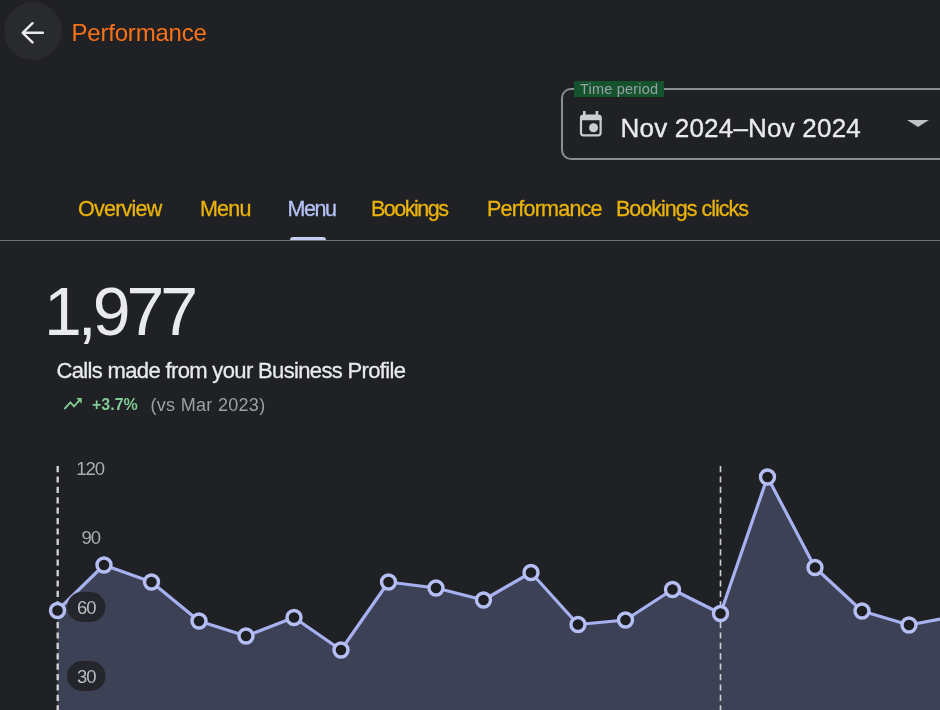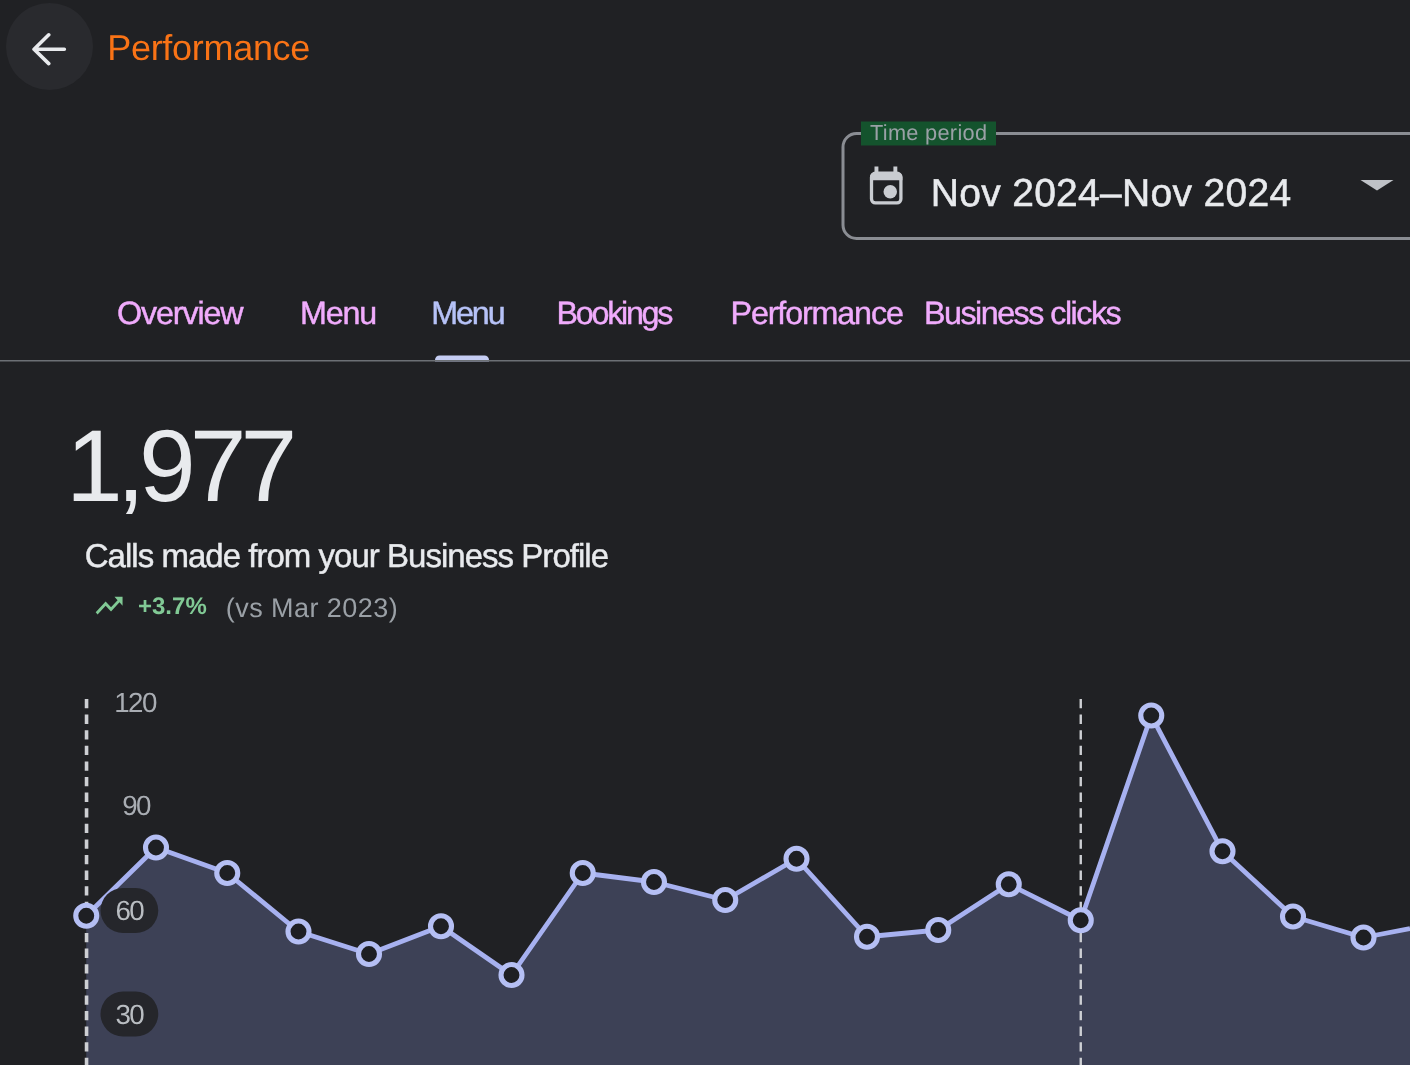--- a/index.html
+++ b/index.html
@@ -28,23 +28,23 @@
   <circle cx="16.5" cy="20.8" r="4.5" fill="#c9ccd1"></circle>
 </svg>
 <div class="abs" id="tptext" style="left:620.5px; top:112.5px; font-size:26px; font-weight:500; color:#e8eaed; letter-spacing:0.2px; -webkit-text-stroke:0.35px #e8eaed;">Nov 2024–Nov 2024</div>
 <div class="abs" style="left:907px; top:120px; width:0; height:0; border-left:11px solid transparent; border-right:11px solid transparent; border-top:7.5px solid #bfc2c7;"></div>
 
 <div class="abs tab" style="left:78px;  top:196.5px;" id="t1">Overview</div>
 <div class="abs tab" style="left:200px; top:196.5px; letter-spacing:-0.8px;" id="t2">Menu</div>
 <div class="abs tab" style="left:287.5px; top:196.5px; color:#b6c2f7; letter-spacing:-1.4px;" id="t3">Menu</div>
 <div class="abs tab" style="left:371px; top:196.5px; letter-spacing:-1.5px;" id="t4">Bookings</div>
 <div class="abs tab" style="left:487px; top:196.5px;" id="t5">Performance</div>
-<div class="abs tab" style="left:616px; top:196.5px; letter-spacing:-1.0px;" id="t6">Business clicks</div>
+<div class="abs tab" style="left:616px; top:196.5px; letter-spacing:-1.0px;" id="t6">Bookings clicks</div>
 <style>
-  .tab { font-size:21.5px; font-weight:500; color:#f0abfc; letter-spacing:-0.75px; white-space:nowrap; -webkit-text-stroke:0.3px currentColor; }
+  .tab { font-size:21.5px; font-weight:500; color:#eab308; letter-spacing:-0.75px; white-space:nowrap; -webkit-text-stroke:0.3px currentColor; }
 </style>
 <div class="abs" style="left:290px; top:237px; width:36px; height:4px; background:#c5cdf3; border-radius:3px 3px 0 0;"></div>
 <div class="abs" style="left:0; top:240px; width:940px; height:1px; background:#6c7075;"></div>
 
 <div class="abs" id="bignum" style="left:44px; top:272px; font-size:68px; letter-spacing:-4.0px; color:#e8eaed;">1,977</div>
 <div class="abs" id="subtitle" style="left:56.5px; top:358px; font-size:22px; font-weight:500; color:#e8eaed; letter-spacing:-0.65px; -webkit-text-stroke:0.3px #e8eaed;">Calls made from your Business Profile</div>
 
 <svg class="abs" style="left:61.8px; top:392px;" width="21.5" height="23.5" viewBox="0 0 24 24" preserveAspectRatio="none">
   <path d="M16 6l2.29 2.29-4.88 4.88-4-4L2 16.59 3.41 18l6-6 4 4 6.3-6.29L22 12V6z" fill="#81c995"></path>
 </svg>

